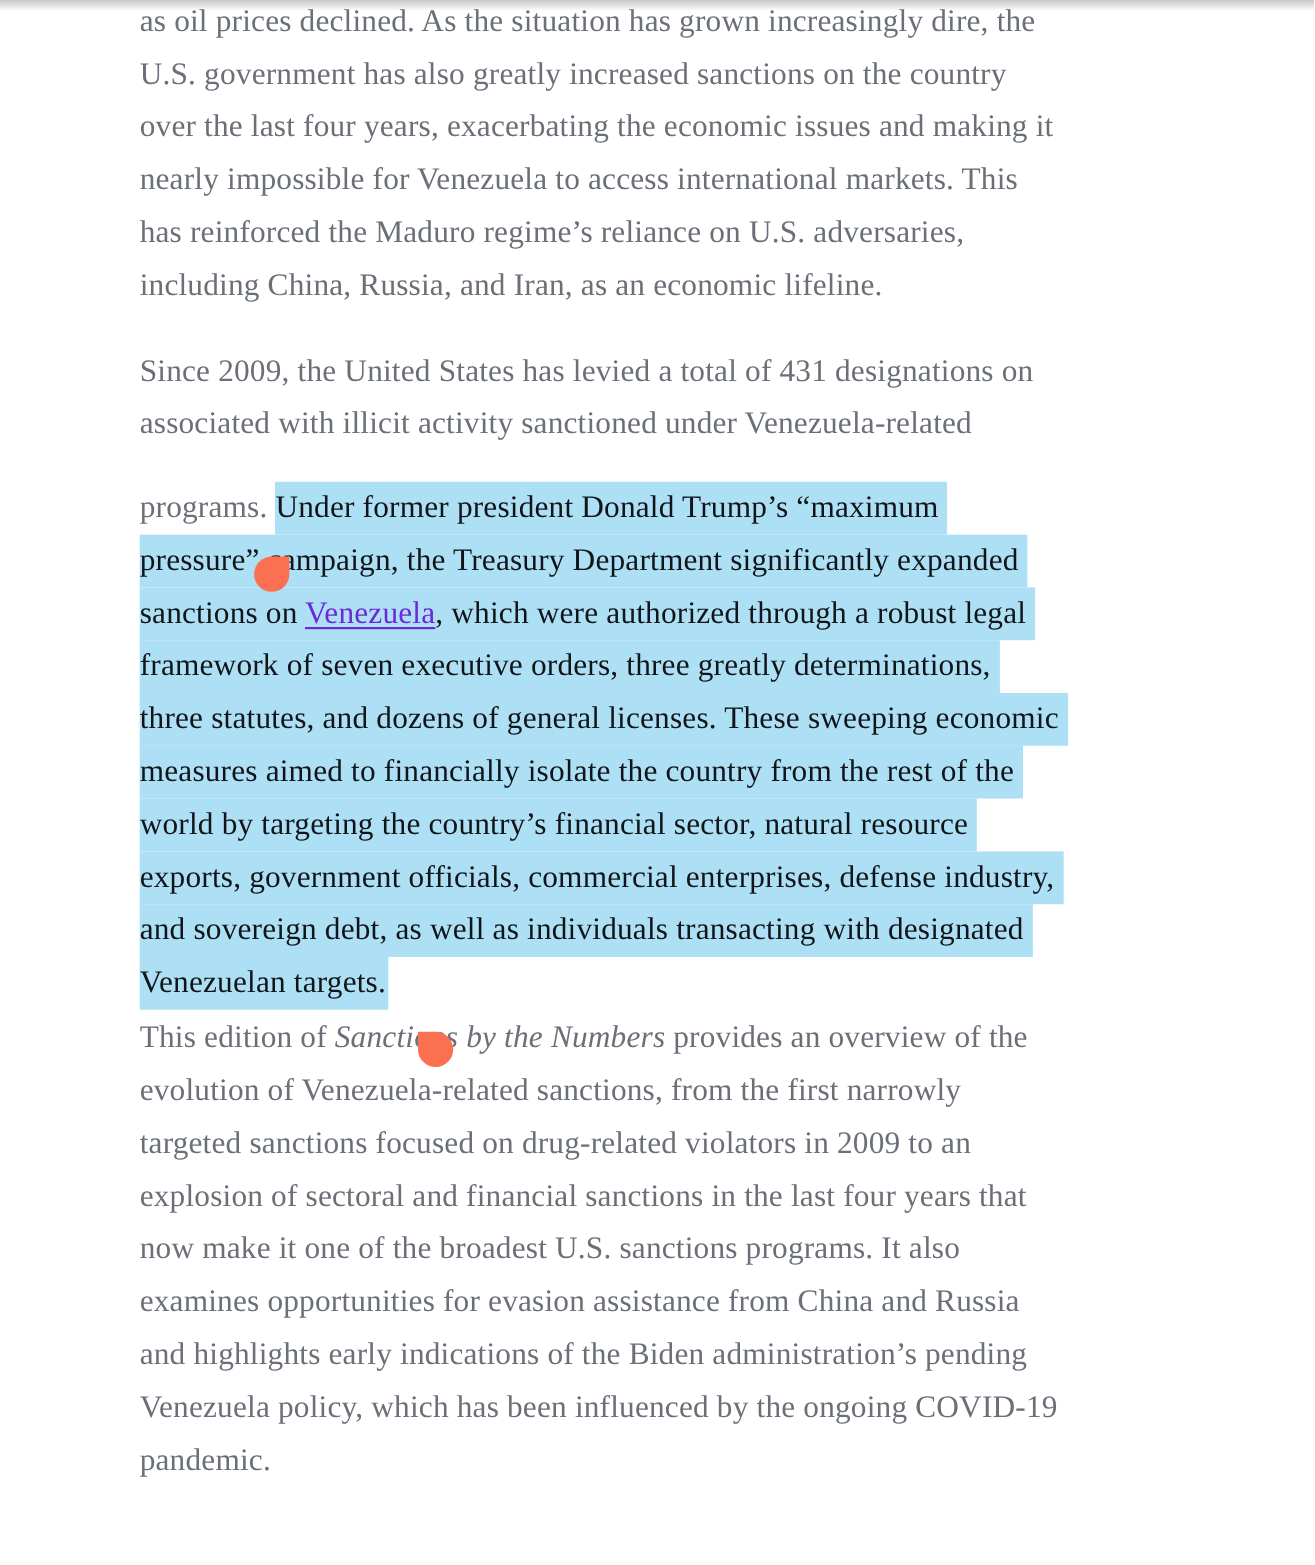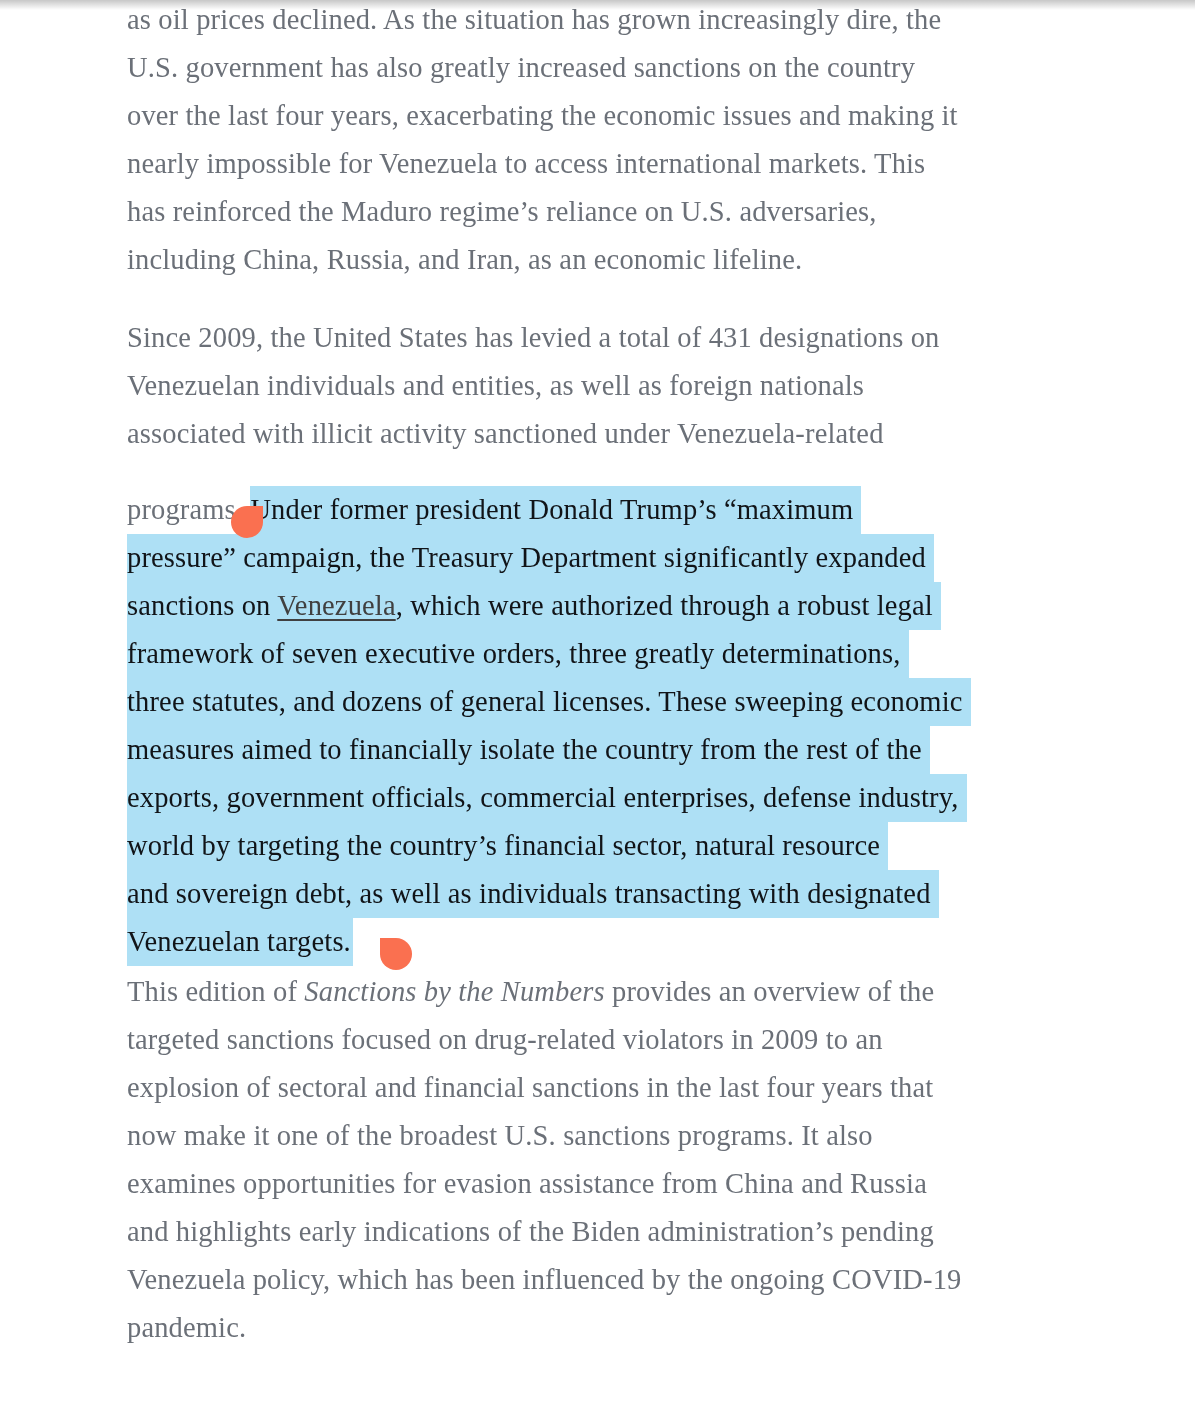--- a/index.html
+++ b/index.html
@@ -38,21 +38,21 @@
     .line { display: block; white-space: nowrap; height: 48px; }
     .sel-line {
       display: inline-block;
       background: #aee0f5;
       color: #111418;
       height: 48px;
       padding-right: 8px;
       margin-top: 28px;
     }
     .link {
-      color: #404040;
+      color: #6d28d9;
       text-decoration: underline;
       text-decoration-thickness: 2px;
       text-underline-offset: 4px;
     }
     em { }
     .handle {
       position: absolute;
       width: 32px;
       height: 32px;
       background: #fa7050;
@@ -78,56 +78,56 @@
     <span class="line">as oil prices declined. As the situation has grown increasingly dire, the</span>
     <span class="line">U.S. government has also greatly increased sanctions on the country</span>
     <span class="line">over the last four years, exacerbating the economic issues and making it</span>
     <span class="line">nearly impossible for Venezuela to access international markets. This</span>
     <span class="line">has reinforced the Maduro regime’s reliance on U.S. adversaries,</span>
     <span class="line">including China, Russia, and Iran, as an economic lifeline.</span>
   </p>
 
   <p class="para">
     <span class="line">Since 2009, the United States has levied a total of 431 designations on</span>
-    <span class="line">Venezuelan individuals and entities, as well as foreign nationals</span>
     <span class="line">associated with illicit activity sanctioned under Venezuela-related</span>
     <span class="line">
       <span>programs. </span><span class="sel-line">Under former president Donald Trump’s “maximum</span>
     </span>
     <span class="line">
       <span class="sel-line">pressure” campaign, the Treasury Department significantly expanded</span>
     </span>
     <span class="line">
       <span class="sel-line"><span>sanctions on </span><a class="link">Venezuela</a><span>, which were authorized through a robust legal</span></span>
     </span>
     <span class="line">
       <span class="sel-line">framework of seven executive orders, three greatly determinations,</span>
     </span>
     <span class="line">
       <span class="sel-line">three statutes, and dozens of general licenses. These sweeping economic</span>
     </span>
     <span class="line">
       <span class="sel-line">measures aimed to financially isolate the country from the rest of the</span>
     </span>
     <span class="line">
-      <span class="sel-line">exports, government officials, commercial enterprises, defense industry,</span>
+      <span class="sel-line">world by targeting the country’s financial sector, natural resource</span>
     </span>
     <span class="line">
-      <span class="sel-line">world by targeting the country’s financial sector, natural resource</span>
+      <span class="sel-line">exports, government officials, commercial enterprises, defense industry,</span>
     </span>
     <span class="line">
       <span class="sel-line">and sovereign debt, as well as individuals transacting with designated</span>
     </span>
     <span class="line">
       <span class="sel-line" style="padding-right:2px;text-align:right;">Venezuelan targets.</span>
     </span>
   </p>
 
   <p class="para">
     <span class="line"><span>This edition of </span><em>Sanctions by the Numbers</em><span> provides an overview of the</span></span>
+    <span class="line">evolution of Venezuela-related sanctions, from the first narrowly</span>
     <span class="line">targeted sanctions focused on drug-related violators in 2009 to an</span>
     <span class="line">explosion of sectoral and financial sanctions in the last four years that</span>
     <span class="line">now make it one of the broadest U.S. sanctions programs. It also</span>
     <span class="line">examines opportunities for evasion assistance from China and Russia</span>
     <span class="line">and highlights early indications of the Biden administration’s pending</span>
     <span class="line">Venezuela policy, which has been influenced by the ongoing COVID-19</span>
     <span class="line">pandemic.</span>
   </p>
 </div>
 

